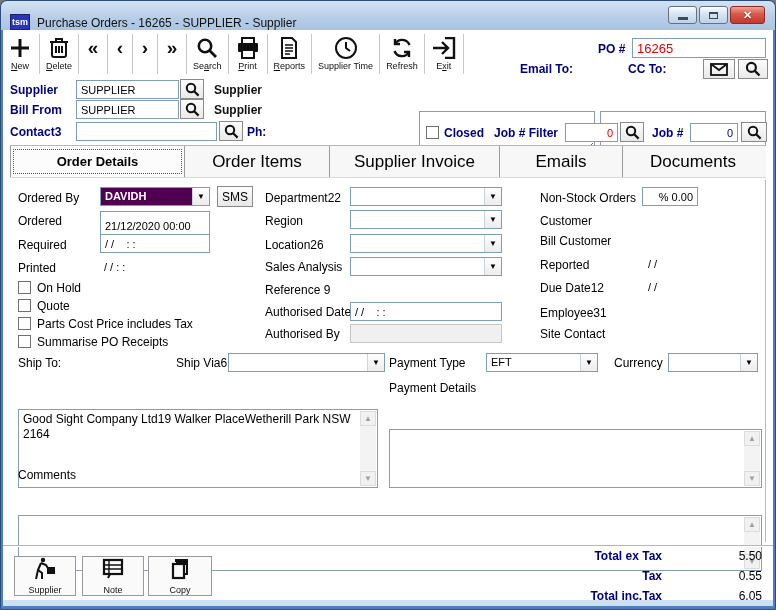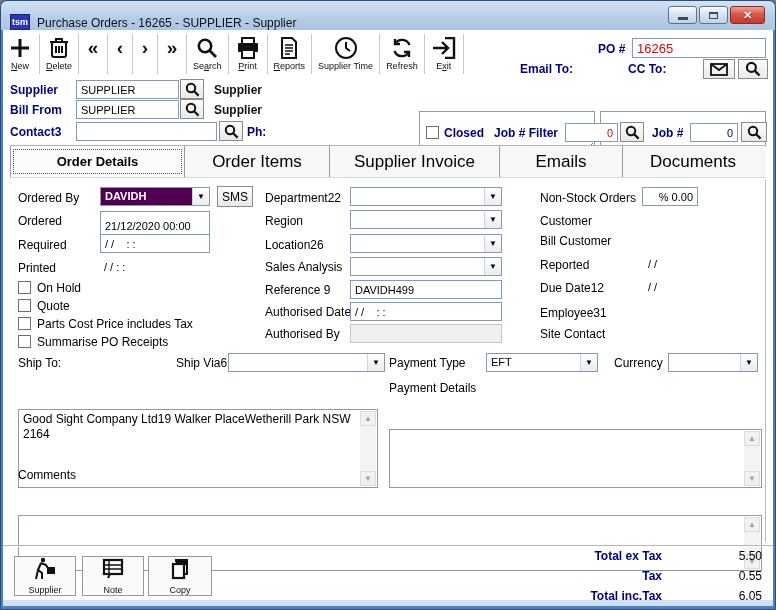--- a/index.html
+++ b/index.html
@@ -316,21 +316,20 @@
   <div class="combo" style="left:350px;top:234px;width:152px;">
     <span class="ctext"></span>
     <span class="cbtn">▼</span>
   </div>
   <div class="abs lbl" style="left:265px;top:260px;">Sales Analysis</div>
   <div class="combo" style="left:350px;top:257px;width:152px;">
     <span class="ctext"></span>
     <span class="cbtn">▼</span>
   </div>
   <div class="abs lbl" style="left:265px;top:283px;">Reference 9</div>
-  <input class="field abs" style="left: 350px; top: 280px; width: 152px; height: 19px;" value="DAVIDH499">
   <div class="abs lbl" style="left:265px;top:305px;">Authorised Date</div>
   <input class="field abs" style="left: 350px; top: 302px; width: 152px; height: 19px;" value="/ /    : :">
   <div class="abs lbl" style="left:265px;top:327px;">Authorised By</div>
   <input class="field abs dis" style="left: 350px; top: 324px; width: 152px; height: 19px;" value="">
 
   <div class="abs lbl" style="left:540px;top:191px;">Non-Stock Orders</div>
   <input class="field abs" style="left: 642px; top: 187px; width: 56px; height: 19px; text-align: right;" value="% 0.00">
   <div class="abs lbl" style="left:540px;top:214px;">Customer</div>
   <div class="abs lbl" style="left:540px;top:234px;">Bill Customer</div>
   <div class="abs lbl" style="left:540px;top:258px;">Reported</div>

